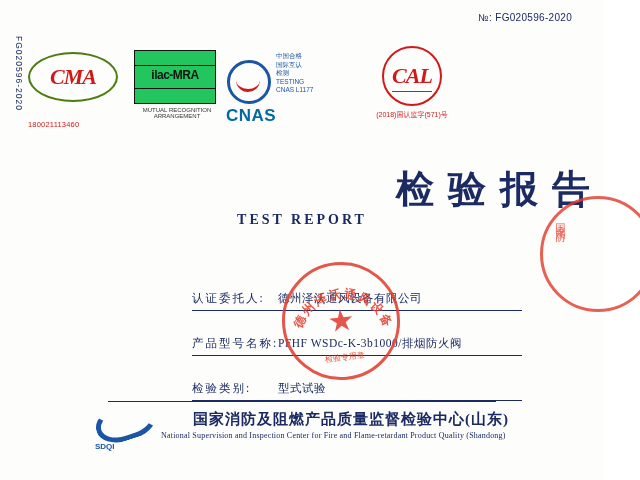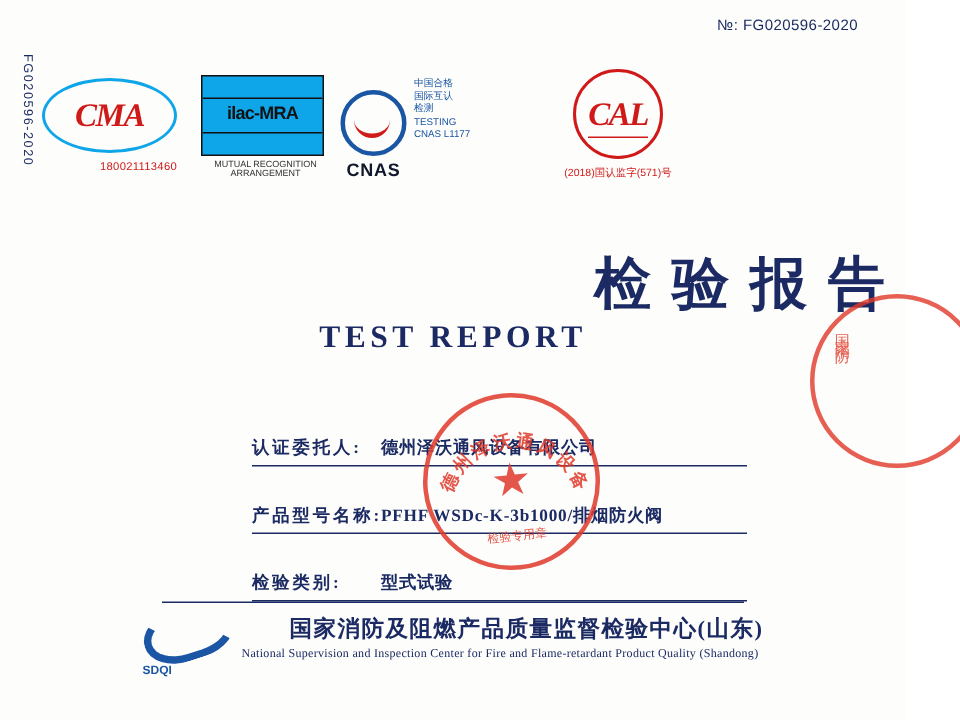--- a/index.html
+++ b/index.html
@@ -29,39 +29,39 @@
     letter-spacing:1px;
   }
   
   .logos{
     position:absolute;left:16px;top:44px;width:460px;height:90px;
   }
   .logo{position:absolute;top:0;}
   
   .cma{left:12px;width:90px;}
   .cma .ellipse{
-    width:86px;height:46px;border:2px solid #0ea5e9;border-radius:50%;
+    width:86px;height:46px;border:2px solid #4d7c0f;border-radius:50%;
     position:relative;margin-top:8px;
     display:flex;align-items:center;justify-content:center;
   }
   .cma .ellipse span{
     font-family:"Liberation Serif", serif;
     font-weight:bold;font-style:italic;font-size:22px;color:#d01a1a;
     letter-spacing:-1px;
   }
   .cma .num{
-    margin-top:4px;text-align:right;
+    margin-top:18px;text-align:left;
     font-family:"Liberation Sans", sans-serif;
     font-size:7.5px;color:#d01a1a;letter-spacing:.2px;
   }
   
   .ilac{left:118px;width:86px;}
   .ilac .box{
     width:80px;height:52px;border:1.6px solid #111;margin-top:6px;
-    position:relative;overflow:hidden;background:#0ea5e9;
+    position:relative;overflow:hidden;background:#22c55e;
   }
   .ilac .box:before{
     content:"";position:absolute;left:0;right:0;top:14px;height:1px;background:#111;
   }
   .ilac .box:after{
     content:"";position:absolute;left:0;right:0;bottom:14px;height:1px;background:#111;
   }
   .ilac .txt{
     position:absolute;left:0;right:0;top:17px;text-align:center;
     font-family:"Liberation Sans", sans-serif;
@@ -77,21 +77,21 @@
     width:38px;height:38px;border-radius:50%;
     border:3px solid #1b56a4;margin:6px auto 0;position:relative;
   }
   .cnas .mark:before{
     content:"";position:absolute;left:6px;top:14px;width:24px;height:12px;
     border-bottom:3px solid #d01a1a;border-radius:0 0 14px 14px;
   }
   .cnas .word{
     text-align:center;margin-top:2px;
     font-family:"Liberation Sans", sans-serif;
-    font-weight:bold;font-size:12px;color:#0f172a;letter-spacing:.5px;
+    font-weight:bold;font-size:17px;color:#0369a1;letter-spacing:.5px;
   }
   .cnas-left{
     position:absolute;left:-2px;top:10px;width:46px;
   }
   .cnas-right-txt{
     position:absolute;left:48px;top:8px;width:62px;
     font-family:"Liberation Sans", sans-serif;
     font-size:6.5px;line-height:8.5px;color:#1b56a4;
   }
   .cnas-row{position:relative;height:58px;}
@@ -117,24 +117,24 @@
   
   .title-cn{
     position:absolute;left:0;right:0;top:164px;text-align:right;
     font-family:"Liberation Serif", serif;
     font-weight:bold;font-size:38px;color:#1b2a63;letter-spacing:14px;
     text-indent:14px;
   }
   .title-en{
     position:absolute;left:0;right:0;top:212px;text-align:center;
     font-family:"Liberation Serif", serif;
-    font-weight:bold;font-size:21px;color:#1b2a63;letter-spacing:3px;
-  }
-  
-  .fields{position:absolute;left:168px;top:280px;width:330px;font-weight:bold;}
+    font-weight:bold;font-size:14px;color:#1b2a63;letter-spacing:3px;
+  }
+  
+  .fields{position:absolute;left:192px;top:280px;width:330px;}
   .field{
     position:relative;height:30px;margin-bottom:14px;
     border-bottom:1px solid #1b2a63;
   }
   .field .lab{
     position:absolute;left:0;bottom:4px;
     font-family:"Liberation Serif", serif;
     font-size:11.5px;color:#1b2a63;letter-spacing:2px;
   }
   .field .val{

